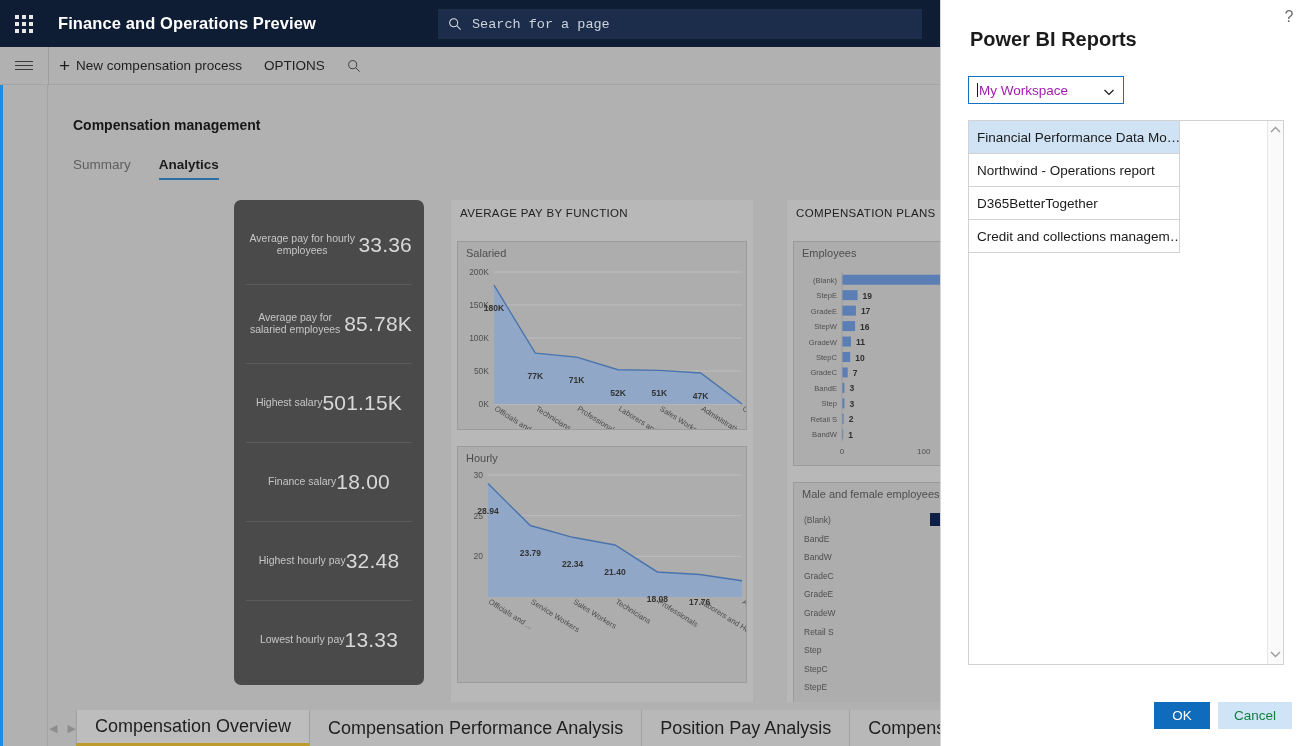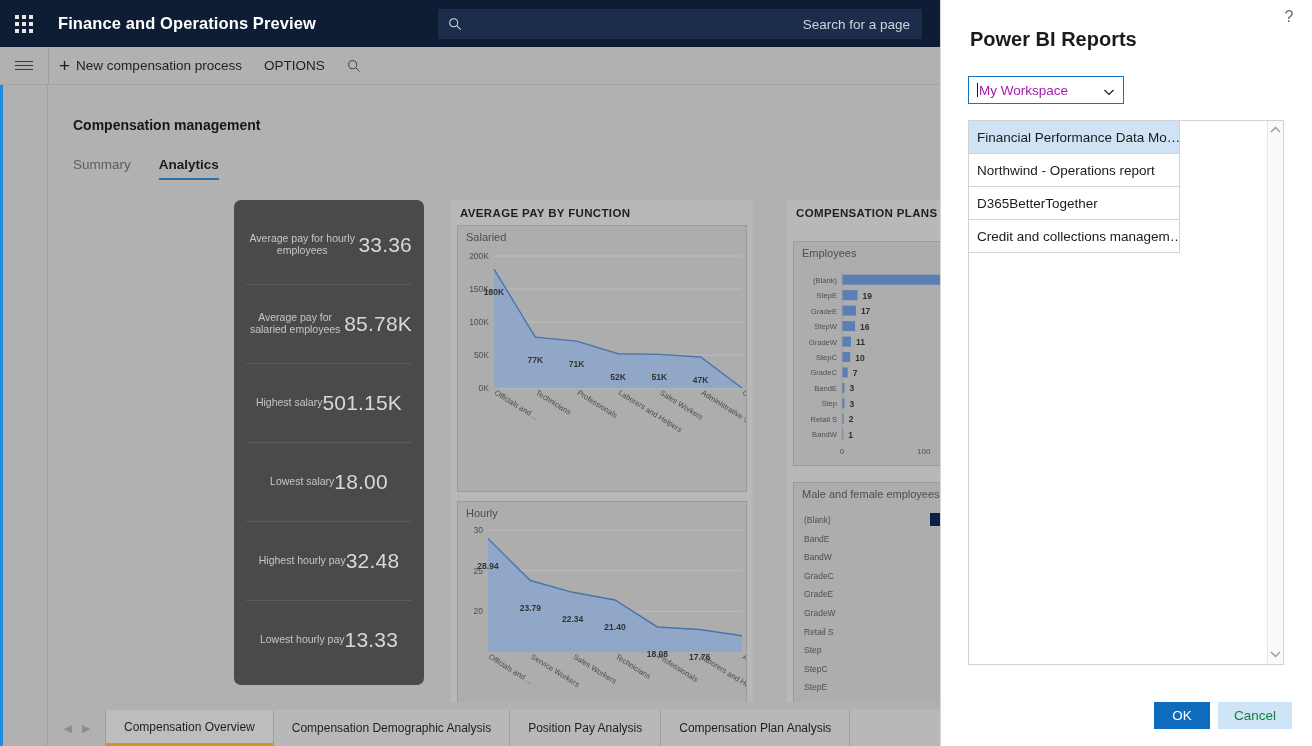--- a/index.html
+++ b/index.html
@@ -29,21 +29,21 @@
     margin-left: 10px; white-space: nowrap;
   }
   .global-search {
     position: absolute; left: 438px; top: 9px; width: 484px; height: 30px;
     background: #1b2d4a; display: flex; align-items: center; padding: 0 10px;
     color: #d7dbe2;
   }
   .global-search .mag { margin-right: 8px; display:flex; }
   .global-search input {
     background: transparent; border: 0; outline: none; color: #e6e9ee;
-    font-family: Liberation Sans, sans-serif; font-size: 13.5px; width: 100%; text-align: right;
+    font-family: Liberation Mono, monospace; font-size: 13.5px; width: 100%;
   }
   .global-search input::placeholder { color: #cfd4dc; }
 
   
   .actionpane {
     position: absolute; left: 0; top: 47px; width: 940px; height: 38px;
     background: #b1b1b1; display: flex; align-items: center;
     border-bottom: 1px solid #a5a5a5;
   }
   .hamburger {
@@ -86,39 +86,39 @@
     flex:1; display:flex; align-items:center; justify-content:center;
     border-bottom:1px solid #5b5b5b;
   }
   .kpi:last-child { border-bottom:0; }
   .kpi-label { color:#c6c6c6; font-size:10.5px; margin-bottom:3px; text-align:center; }
   .kpi-value { color:#d8d8d8; font-size:21px; font-weight:400; letter-spacing:.2px; }
 
   
   .chart-col { position:absolute; }
   .chart-card-title {
-    font-size:11.5px; font-weight:700; color:#1f1f1f; letter-spacing:.35px;
+    font-size:11.5px; font-weight:400; color:#1f1f1f; letter-spacing:.35px;
     padding:7px 0 6px 9px; background:#b8b8b8;
   }
   .chart-shell { background:#b8b8b8; }
   .chart-box {
     background:#adadad; border:1px solid #9b9b9b; position:relative; overflow:hidden;
   }
   .chart-inner-title { position:absolute; left:8px; top:5px; font-size:11px; color:#4e4e4e; }
 
   
   .bottomtabs {
     position:absolute; left:49px; bottom:0; width:891px; height:44px;
     background:#b1b1b1; display:flex; align-items:flex-end;
   }
   .tabnav { width:56px; height:36px; display:flex; align-items:center; justify-content:center; gap:10px; }
   .tabnav span { color:#8d8d8d; font-size:11px; cursor:pointer; }
   .btab {
     height:36px; padding:0 18px; display:flex; align-items:center; justify-content:center;
-    font-size:12px; color:#1f1f1f; background:#b8b8b8; border-left:1px solid #a0a0a0;
+    font-size:18px; color:#1f1f1f; background:#b8b8b8; border-left:1px solid #a0a0a0;
     cursor:pointer; white-space:nowrap;
   }
   .btab:last-of-type { border-right:1px solid #a0a0a0; }
   .btab.active { background:#bdbdbd; border-bottom:3px solid #bd9b2c; font-weight:400; }
   .btab-filler { flex:1; height:36px; background:#b8b8b8; border-left:1px solid #a0a0a0; }
 
   
   .panel {
     position:absolute; right:0; top:0; width:372px; height:746px;
     background:#ffffff; border-left:1px solid #d6d6d6;
@@ -246,37 +246,37 @@
       </div>
       <div class="kpi">
         <div class="kpi-label">Average pay for salaried employees</div>
         <div class="kpi-value">85.78K</div>
       </div>
       <div class="kpi">
         <div class="kpi-label">Highest salary</div>
         <div class="kpi-value">501.15K</div>
       </div>
       <div class="kpi">
-        <div class="kpi-label">Lowest salary</div>
+        <div class="kpi-label">Finance salary</div>
         <div class="kpi-value">18.00</div>
       </div>
       <div class="kpi">
         <div class="kpi-label">Highest hourly pay</div>
         <div class="kpi-value">32.48</div>
       </div>
       <div class="kpi">
         <div class="kpi-label">Lowest hourly pay</div>
         <div class="kpi-value">13.33</div>
       </div>
     </div>
 
     <div class="chart-col chart-shell" style="left:402px; top:115px; width:302px; height:585px;">
       <div class="chart-card-title">AVERAGE PAY BY FUNCTION</div>
 
-      <div class="chart-box" style="margin:0 6px; height:267px;">
+      <div class="chart-box" style="margin:16px 6px; height:189px;">
         <div class="chart-inner-title">Salaried</div>
         <svg id="svg-salaried" width="290" height="225" viewBox="0 0 290 225">
             <line x1="36" y1="162" x2="284" y2="162" stroke="#bdbdbd" stroke-width="1"></line>
             <text x="31" y="165" text-anchor="end" font-size="8.5" fill="#4f4f4f" font-family="&quot;Liberation Sans&quot;, sans-serif">0K</text>
             <line x1="36" y1="129" x2="284" y2="129" stroke="#bdbdbd" stroke-width="1"></line>
             <text x="31" y="132" text-anchor="end" font-size="8.5" fill="#4f4f4f" font-family="&quot;Liberation Sans&quot;, sans-serif">50K</text>
             <line x1="36" y1="96" x2="284" y2="96" stroke="#bdbdbd" stroke-width="1"></line>
             <text x="31" y="99" text-anchor="end" font-size="8.5" fill="#4f4f4f" font-family="&quot;Liberation Sans&quot;, sans-serif">100K</text>
             <line x1="36" y1="63" x2="284" y2="63" stroke="#bdbdbd" stroke-width="1"></line>
             <text x="31" y="66" text-anchor="end" font-size="8.5" fill="#4f4f4f" font-family="&quot;Liberation Sans&quot;, sans-serif">150K</text>
@@ -393,21 +393,21 @@
       </div>
     </div>
   </div>
 
   <div class="bottomtabs">
     <div class="tabnav">
       <span>◀</span>
       <span>▶</span>
     </div>
     <div class="btab active">Compensation Overview</div>
-    <div class="btab">Compensation Demographic Analysis</div>
+    <div class="btab">Compensation Performance Analysis</div>
     <div class="btab">Position Pay Analysis</div>
     <div class="btab">Compensation Plan Analysis</div>
     <div class="btab-filler"></div>
   </div>
 
   <div class="panel">
     <div class="panel-help">?</div>
     <div class="panel-title">Power BI Reports</div>
   </div>
 

